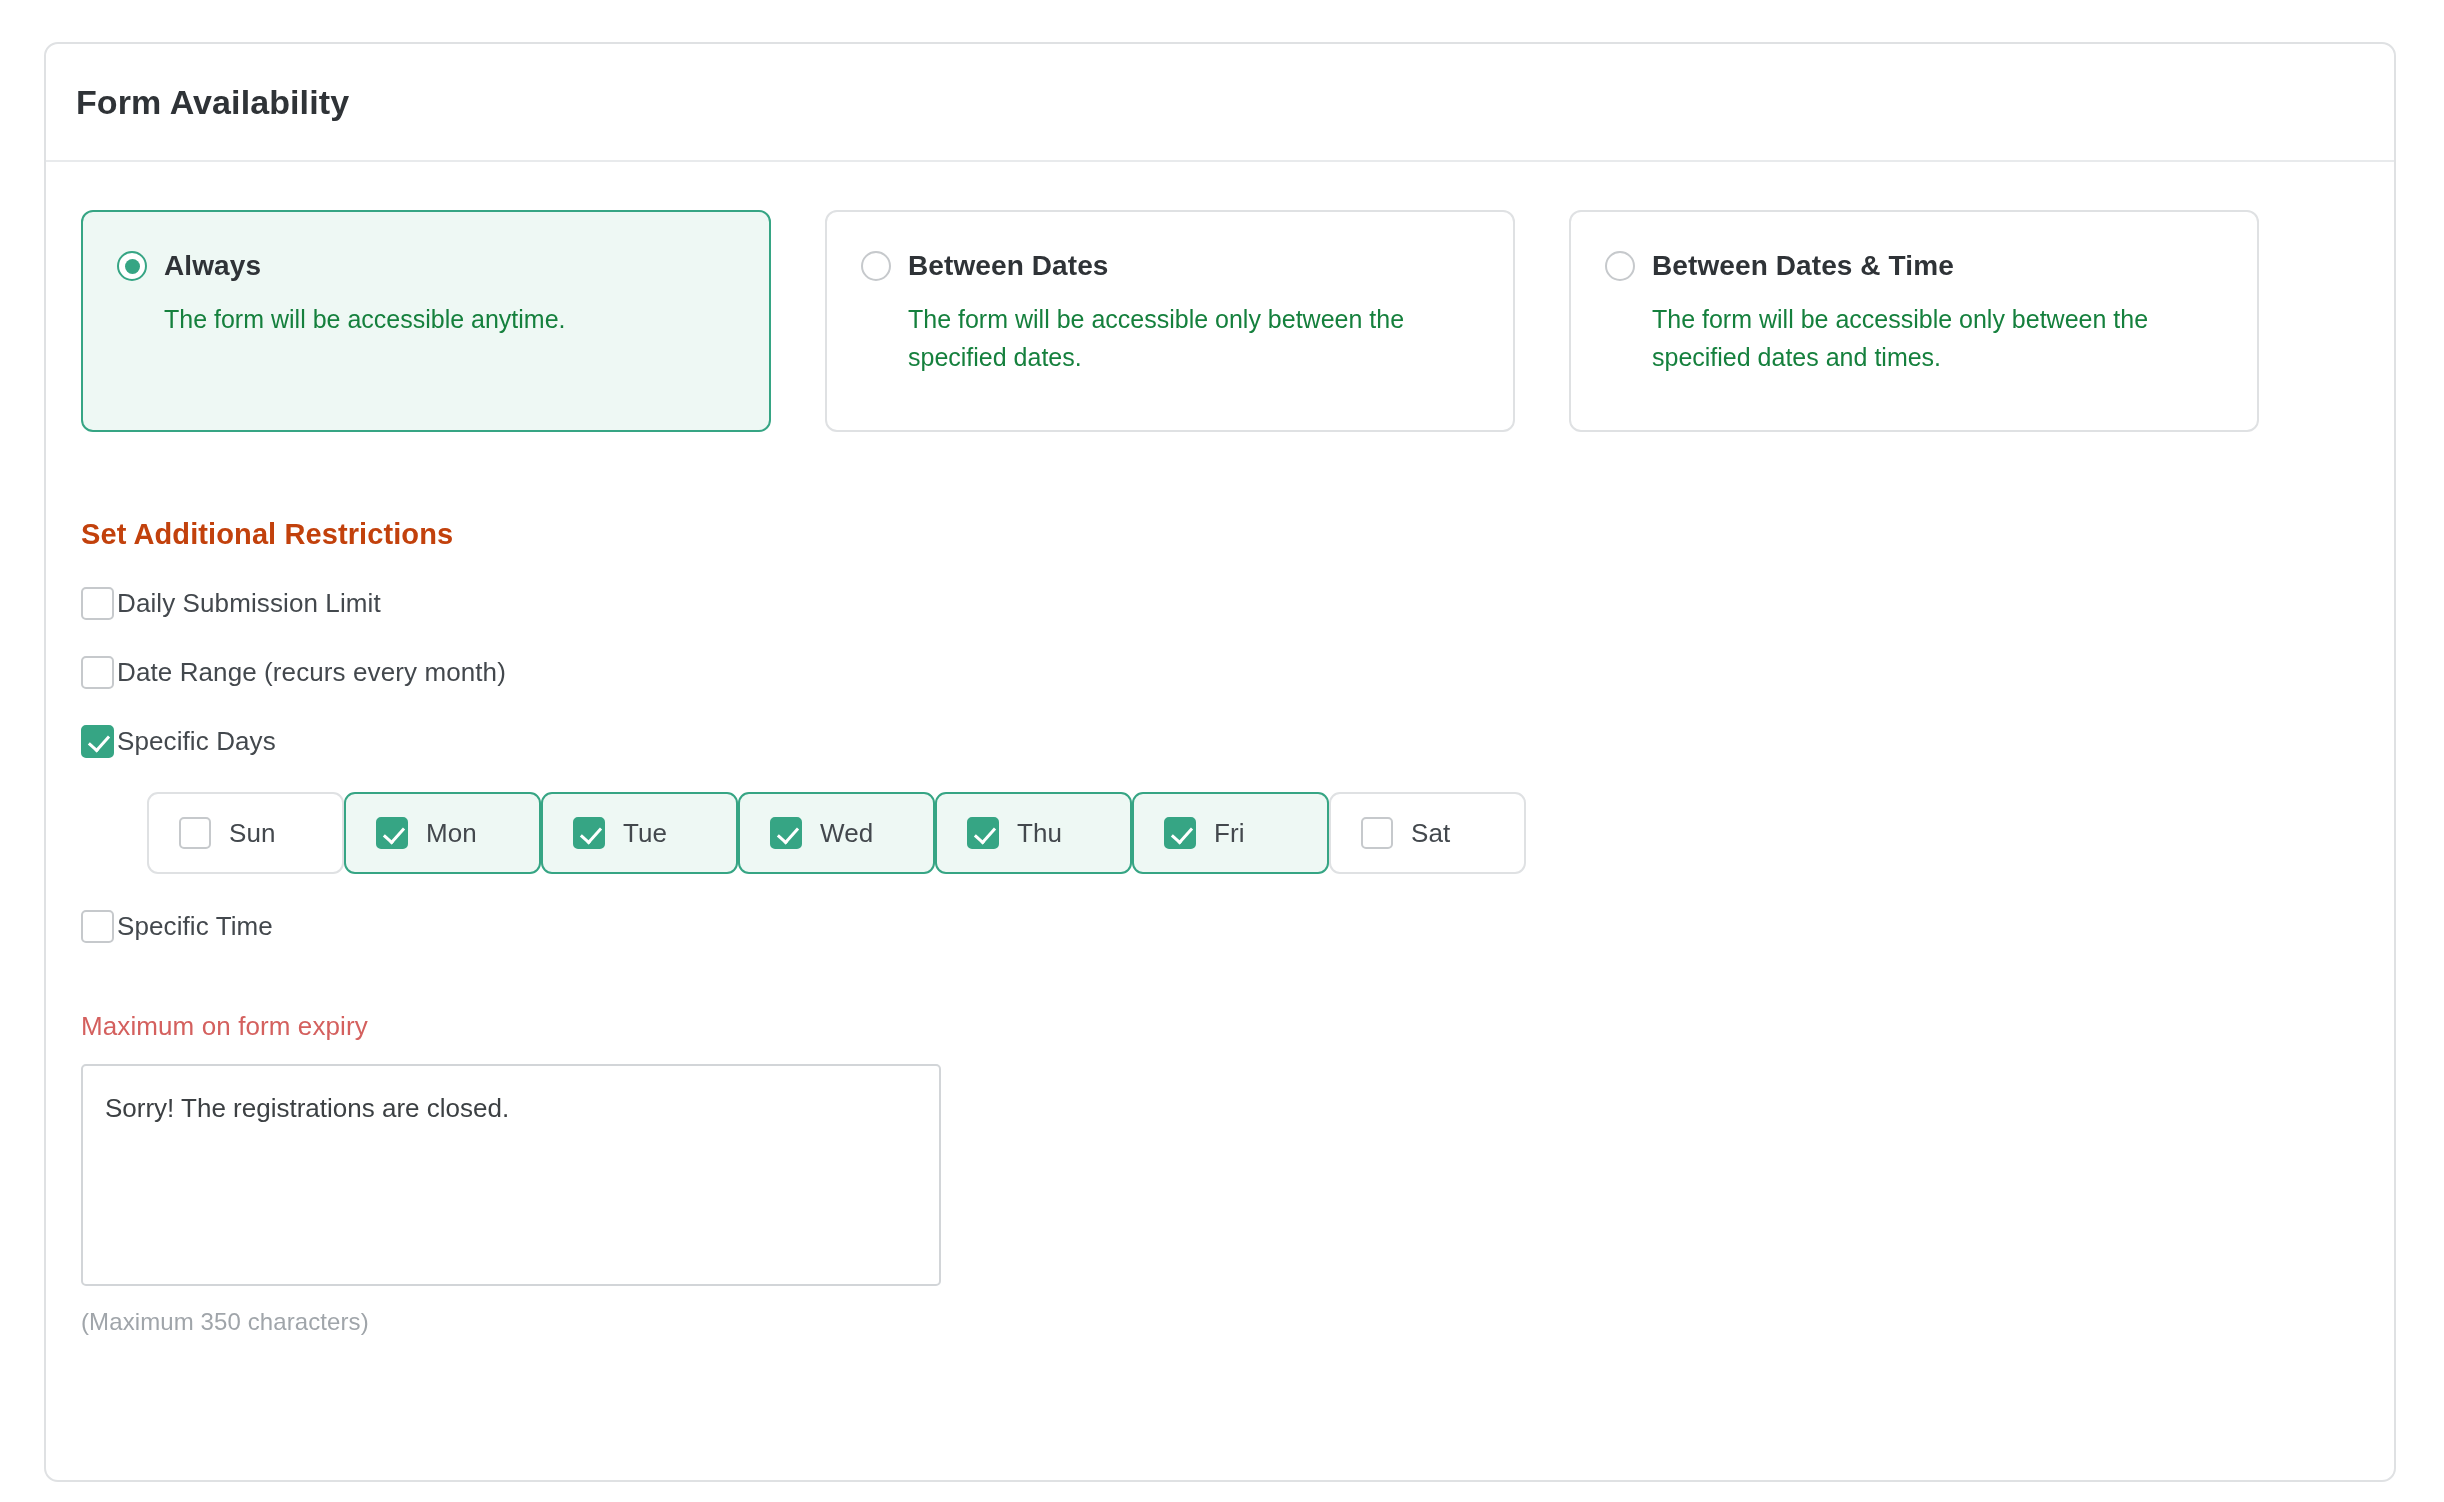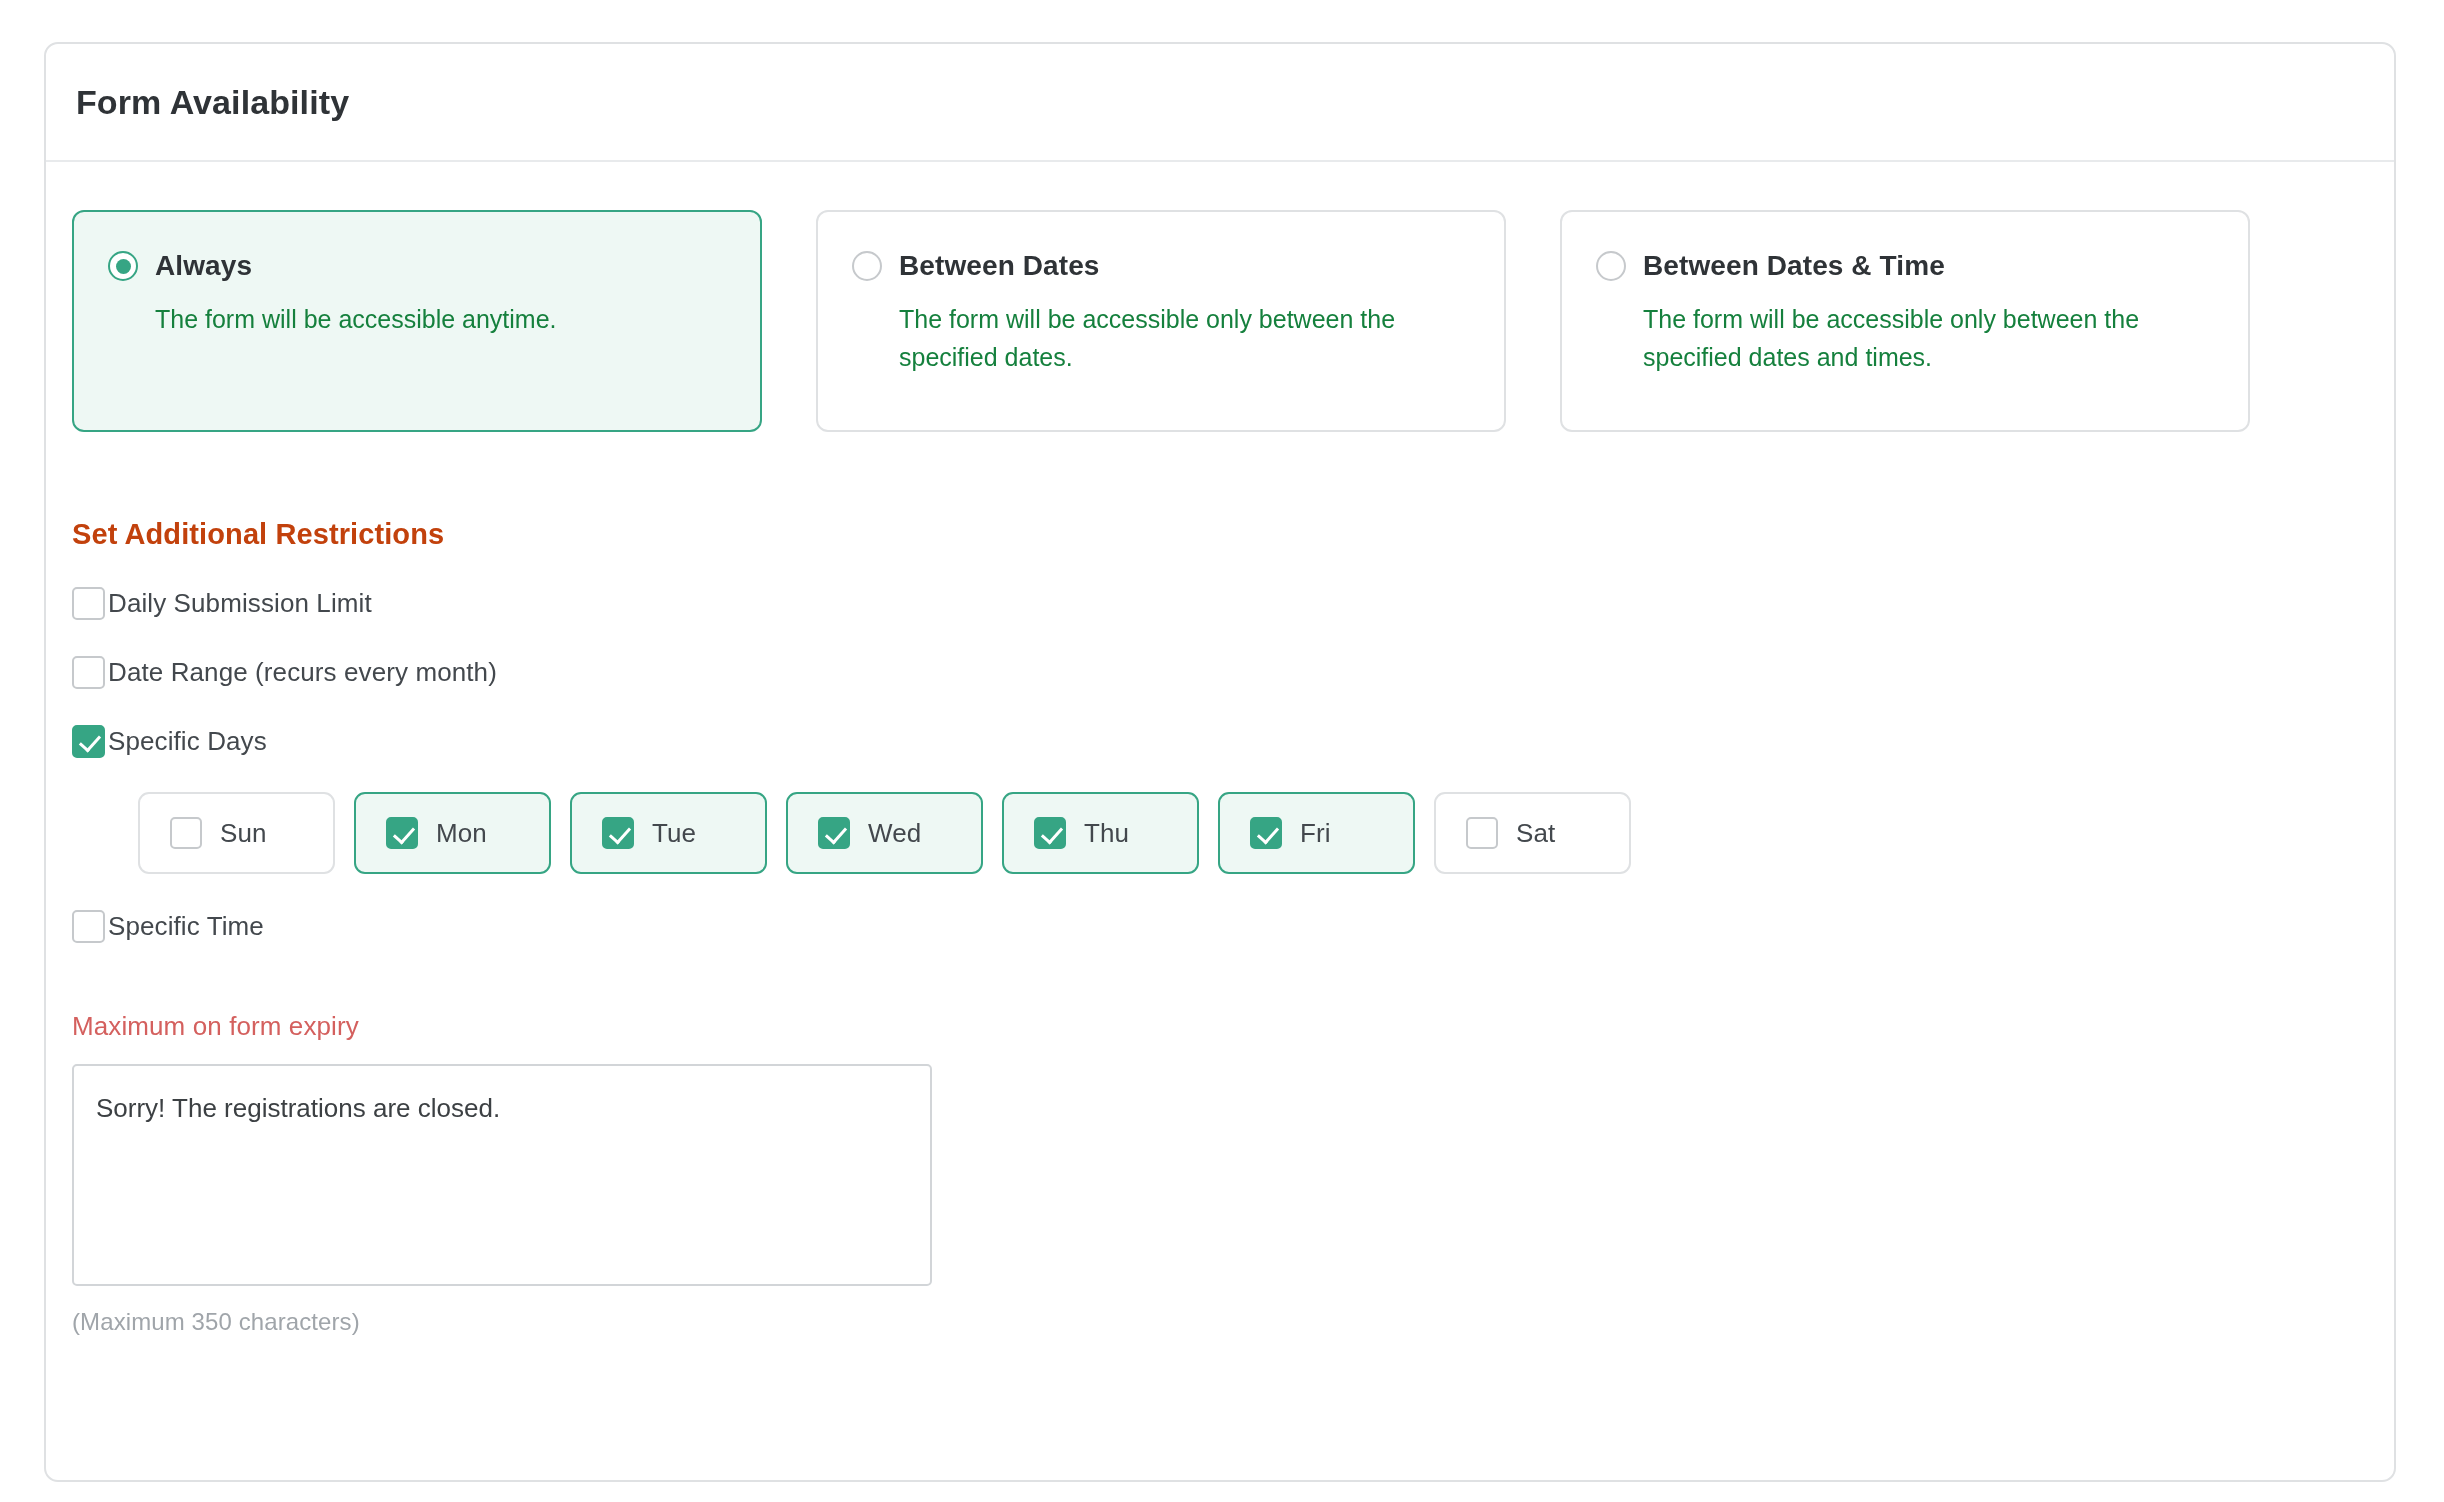--- a/index.html
+++ b/index.html
@@ -39,21 +39,21 @@
   }
 
   .panel-title {
     font-size: 34px;
     font-weight: 600;
     color: #2f3337;
     letter-spacing: 0.1px;
   }
 
   .panel-body {
-    padding: 48px 30px 0 26px;
+    padding: 48px 30px 0 35px;
   }
 
   
   .option-row {
     display: flex;
     gap: 54px;
   }
 
   .option-card {
     width: 690px;
@@ -164,21 +164,20 @@
 
   .check-label {
     font-size: 26px;
     color: #43484d;
     letter-spacing: 0.1px;
   }
 
   
   .days-row {
     display: flex;
-    gap: 19px;
     margin-top: 34px;
     margin-left: 66px;
   }
 
   .day-chip {
     min-width: 197px;
     height: 82px;
     box-sizing: border-box;
     border: 2px solid #dfe1e3;
     border-radius: 11px;

